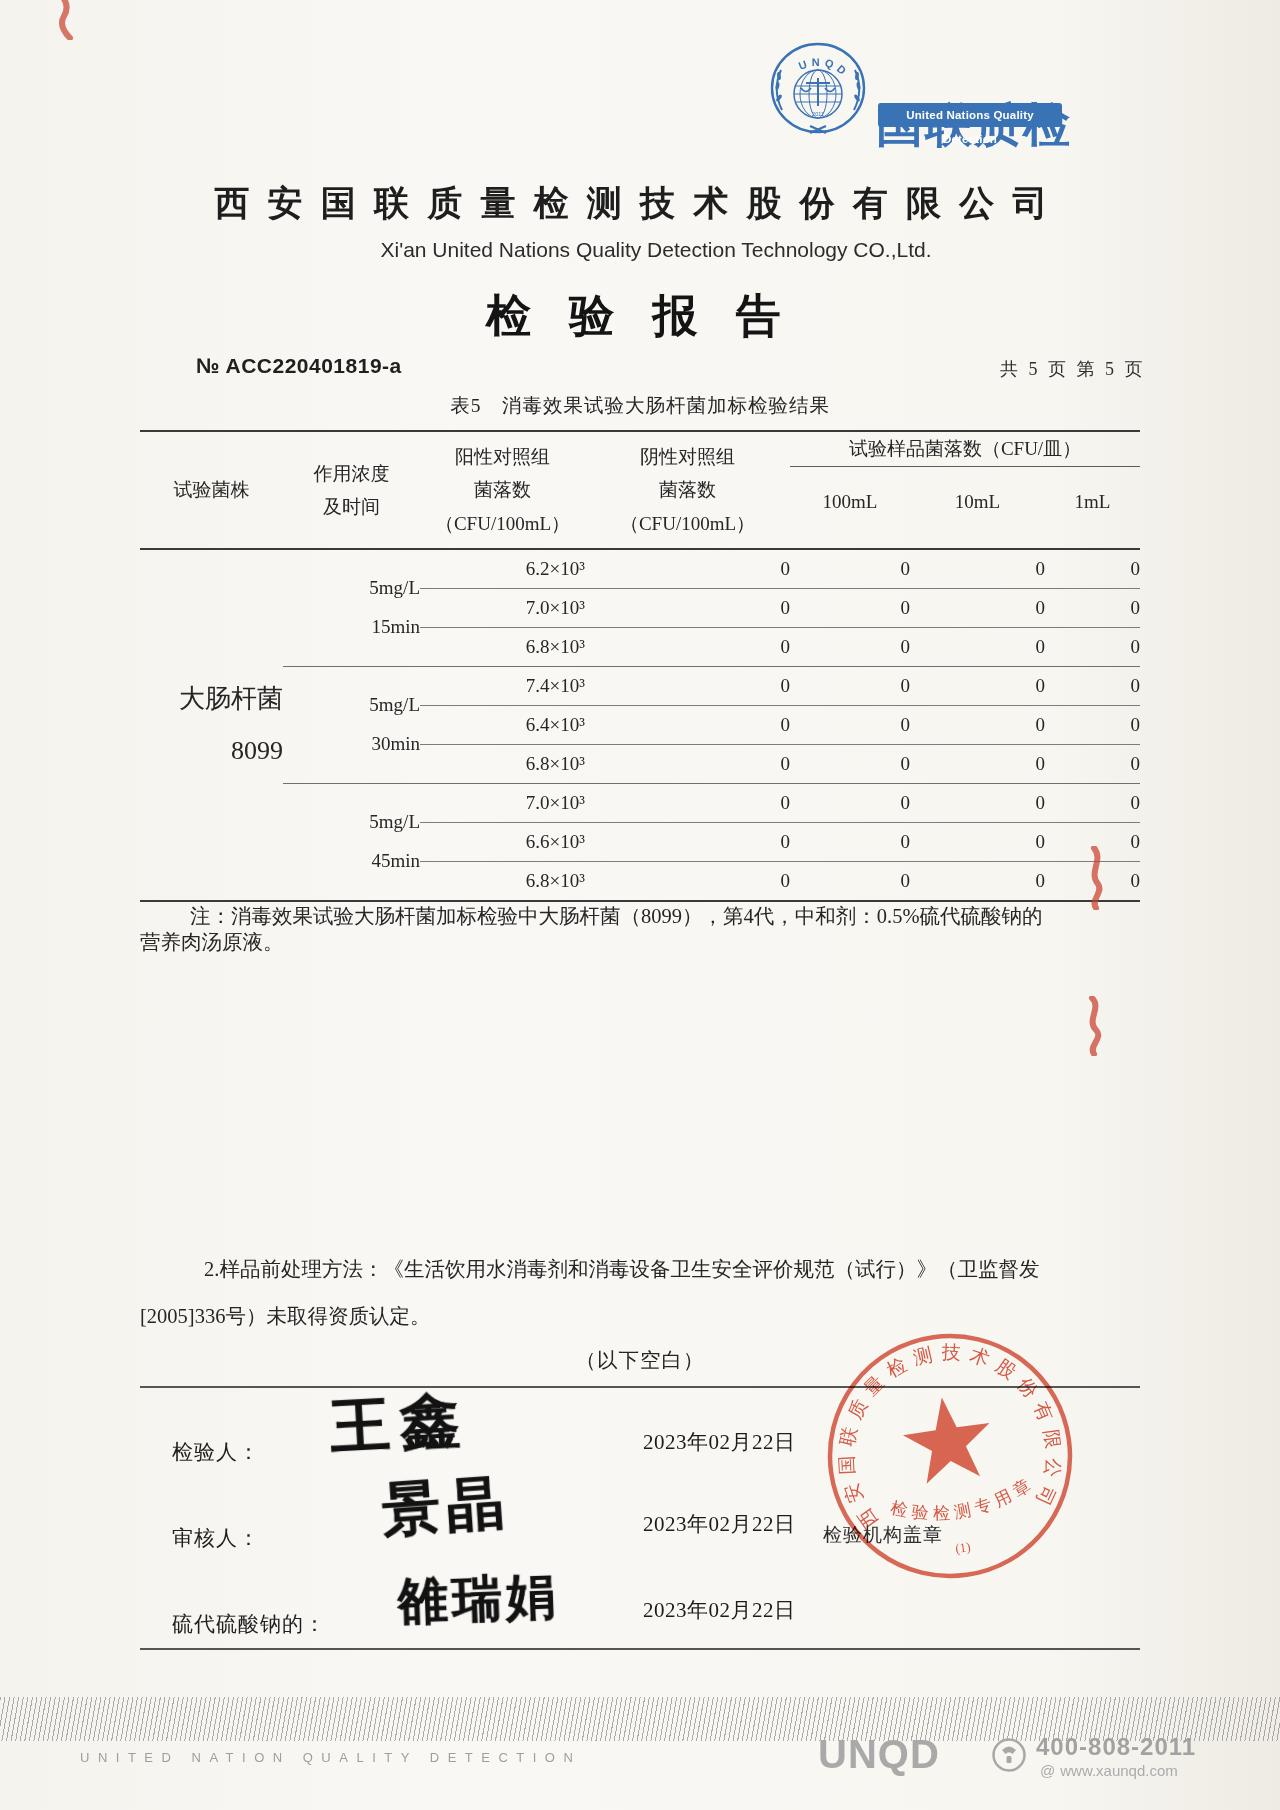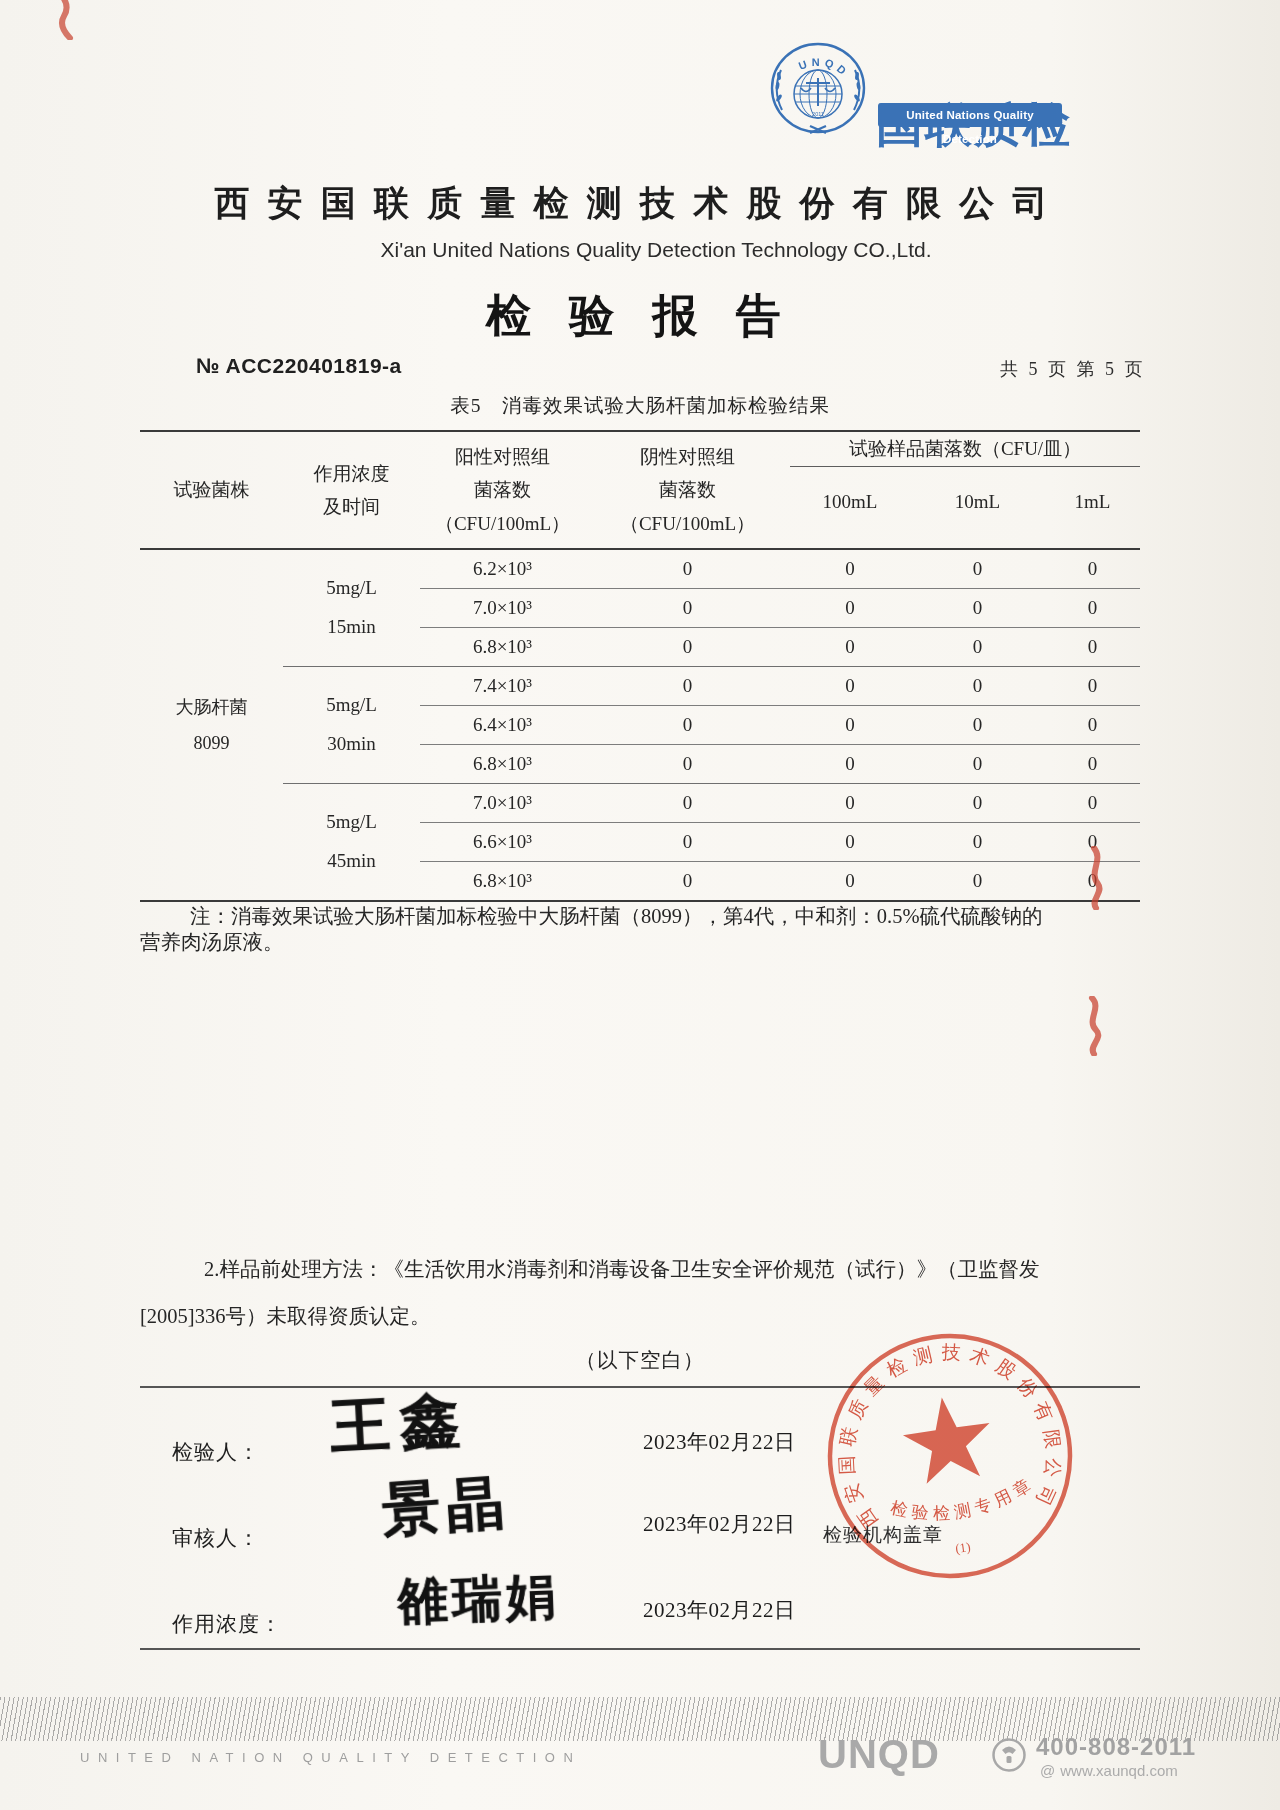--- a/index.html
+++ b/index.html
@@ -27,22 +27,22 @@
   .page-info{left:1000px;top:357px;font-size:18px;letter-spacing:3px;color:#2e2e2e;}
   .table-title{top:392px;font-size:19.5px;color:#262626;letter-spacing:1px;}
 
   
   table.results{position:absolute;left:140px;top:430px;width:1000px;border-collapse:collapse;table-layout:fixed;
     border-top:2px solid #3a3a3a;border-bottom:2px solid #3a3a3a;}
   .results th,.results td{text-align:center;vertical-align:middle;padding:0;font-weight:400;color:#262626;}
   .results th.big{border-bottom:2px solid #3a3a3a;font-size:19px;line-height:1.75;white-space:pre-line;}
   .results th.span-head{font-size:19px;height:34px;border-bottom:1px solid #5d5d5d;}
   .results tr.sub th{border-bottom:2px solid #3a3a3a;height:69px;font-size:19px;padding-bottom:12px;text-align:center;}
-  .results tbody td{height:38px;font-size:19px;}
-  .results td.strain{font-size:18px;white-space:pre-line;line-height:2.0;}
+  .results tbody td{height:38px;font-size:19px;text-align:right;}
+  .results td.strain{font-size:26px;white-space:pre-line;line-height:2.0;}
   .results td.dose{font-size:19px;white-space:pre-line;line-height:2.05;}
   .results td.line{border-bottom:1px solid #7d7d7d;}
   .results td.gsep{border-bottom:1px solid #6f6f6f;}
 
   
   .note1{left:140px;top:890px;width:1000px;font-size:20.5px;padding-left:50px;box-sizing:border-box;margin-top:12px;}
   .note2{left:140px;top:928px;width:1000px;font-size:20.5px;}
   .rem1{left:140px;top:1208px;width:1010px;font-size:20.5px;}
   .rem2{left:140px;top:1255px;width:1010px;font-size:20.5px;padding-left:64px;box-sizing:border-box;}
   .rem3{left:140px;top:1302px;width:1010px;font-size:20.5px;}
@@ -234,21 +234,21 @@
   <div class="abs hr top"></div>
 
   <div class="abs siglabel" style="top:1438px">检验人：</div>
   <div class="abs handsig" style="left:330px;top:1384px;font-size:60px;transform:rotate(-3deg);letter-spacing:10px;">王鑫</div>
   <div class="abs sigdate" style="top:1428px">2023年02月22日</div>
 
   <div class="abs siglabel" style="top:1524px">审核人：</div>
   <div class="abs handsig" style="left:382px;top:1468px;font-size:58px;transform:rotate(-4deg);letter-spacing:6px;">景晶</div>
   <div class="abs sigdate" style="top:1510px">2023年02月22日</div>
 
-  <div class="abs siglabel" style="top:1610px">作用浓度：</div>
+  <div class="abs siglabel" style="top:1610px">硫代硫酸钠的：</div>
   <div class="abs handsig" style="left:398px;top:1566px;font-size:50px;transform:rotate(-2deg);letter-spacing:4px;">雒瑞娟</div>
   <div class="abs sigdate" style="top:1596px">2023年02月22日</div>
 
   <div class="abs stamp-caption">检验机构盖章</div>
 
   <svg class="abs stamp" width="270" height="270" viewBox="0 0 270 270">
     <circle cx="135" cy="135" r="120" fill="none" stroke="#d5452f" stroke-width="4.5" opacity=".9"></circle>
     <path id="ringPath" d="M 60.7,197.3 A 97,97 0 1 1 209.3,197.3" fill="none"></path>
     <text font-size="19" fill="#d5452f" letter-spacing="8" font-family="Liberation Serif,serif">
       <textPath href="#ringPath" startOffset="2%">西安国联质量检测技术股份有限公司</textPath>

